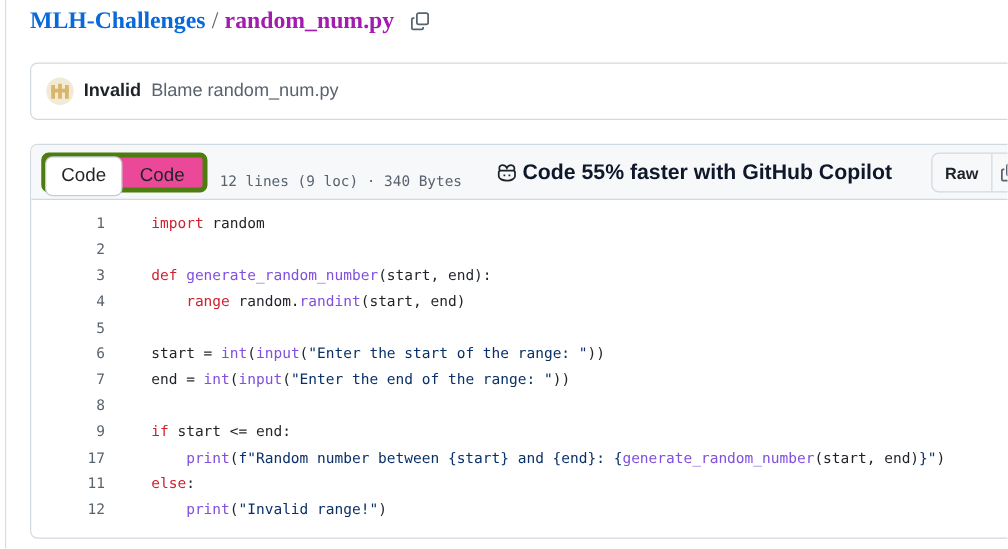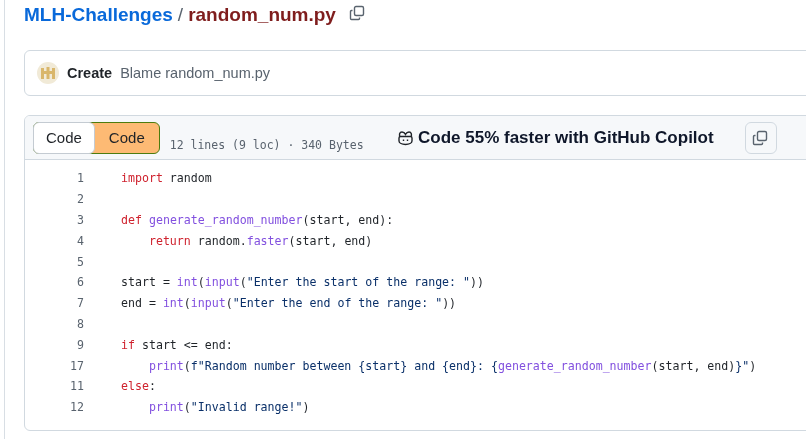--- a/index.html
+++ b/index.html
@@ -1,33 +1,33 @@
 <!DOCTYPE html>
 <html><head>
 <meta charset="utf-8">
 <style>
   * { box-sizing: border-box; margin: 0; padding: 0; }
   html, body { width: 806px; height: 439px; overflow: hidden; background: #ffffff; }
   body { font-family: "Liberation Sans", sans-serif; color: #1f2328; position: relative; }
   .left-rule { position: absolute; left: 4px; top: 0; width: 1px; height: 439px; background: #d8dee4; }
 
-  .breadcrumb { position: absolute; left: 24px; top: 4px; height: 26px; display: flex; align-items: flex-start; font-size: 19px; font-weight: 600; }
+  .breadcrumb { position: absolute; left: 24px; top: 4px; height: 26px; display: flex; align-items: center; font-size: 19px; font-weight: 600; font-family: Liberation Serif, serif; }
   .breadcrumb .repo { color: #0969da; }
   .breadcrumb .sep { color: #59636e; font-weight: 400; margin: 0 5px; }
-  .breadcrumb .file { color: #7f1d1d; }
+  .breadcrumb .file { color: #a21caf; }
   .copy-path { margin-left: 12px; width: 18px; height: 18px; display: inline-flex; align-items: center; justify-content: center; }
 
   .commit-box { position: absolute; left: 24px; top: 50px; width: 800px; height: 46px; border: 1px solid #d1d9e0; border-radius: 6px; display: flex; align-items: center; padding-left: 12px; }
   .avatar { width: 22px; height: 22px; border-radius: 50%; background: #f1ead7; display: flex; align-items: center; justify-content: center; margin-right: 8px; }
   .author { font-weight: 600; font-size: 14.5px; color: #1f2328; margin-right: 8px; }
   .commit-msg { font-size: 14.5px; color: #59636e; }
 
   .file-box { position: absolute; left: 24px; top: 115px; width: 800px; height: 316px; border: 1px solid #d1d9e0; border-radius: 6px; overflow: hidden; }
   .file-header { height: 44px; background: #f6f8fa; border-bottom: 1px solid #d1d9e0; display: flex; align-items: center; padding-left: 8px; position: relative; }
-  .seg { display: flex; height: 32px; background: #fdba74; border-radius: 6px; border: 1px solid #4d7c0f; }
+  .seg { display: flex; height: 32px; background: #ec4899; border-radius: 6px; border: 4px solid #4d7c0f; }
   .seg-btn { height: 30px; padding: 0 14px; font-size: 15px; display: flex; align-items: center; color: #1f2328; }
   .seg-btn.active { background: #ffffff; border: 1px solid #c4cbd2; border-radius: 6px; margin: -1px 0 -1px -1px; height: 32px; padding: 0 12px; }
   .seg-btn.blame { padding: 0 14px 0 14px; }
   .file-meta { font-family: "DejaVu Sans Mono", monospace; font-size: 11.5px; color: #59636e; margin-left: 10px; margin-top: 14px; }
   .copilot { position: absolute; left: 372px; top: 12px; display: flex; align-items: center; font-size: 17px; font-weight: 600; color: #0f172a; }
   .copilot svg { margin-right: 4px; }
   .raw-group { position: absolute; left: 720px; top: 6px; height: 32px; display: flex; border: 1px solid #d1d9e0; border-radius: 6px; background: #f6f8fa; overflow: hidden; }
   .raw-btn { padding: 0 10px; font-size: 13px; font-weight: 600; display: flex; align-items: center; color: #1f2328; border-right: 1px solid #d1d9e0; }
   .raw-copy { width: 30px; display: flex; align-items: center; justify-content: flex-start; padding-left: 6px; }
 
@@ -58,41 +58,42 @@
 
 <div class="commit-box">
   <div class="avatar">
     <svg width="16" height="14" viewBox="0 0 16 14">
       <rect x="1" y="2" width="3" height="11" fill="#d9b66a"></rect>
       <rect x="6.5" y="1" width="3" height="12" fill="#d9b66a"></rect>
       <rect x="12" y="2" width="3" height="11" fill="#d9b66a"></rect>
       <rect x="1" y="5" width="14" height="3" fill="#d9b66a"></rect>
     </svg>
   </div>
-  <span class="author">Create</span>
+  <span class="author">Invalid</span>
   <span class="commit-msg">Blame random_num.py</span>
 </div>
 
 <div class="file-box">
   <div class="file-header">
     <div class="seg">
       <div class="seg-btn active">Code</div>
       <div class="seg-btn blame">Code</div>
     </div>
     <span class="file-meta">12 lines (9 loc) · 340 Bytes</span>
     <div class="copilot">
       <svg width="17" height="16" viewBox="0 0 17 16" fill="none" stroke="#1f2328" stroke-width="1.4">
         <path d="M3 6.5C2 5 2.3 2 5 2s3 1.5 3.5 2.5C9 3.5 9.5 2 12 2s3 3 2 4.5"></path>
         <path d="M2 8c0-1 .6-1.5 1.5-1.5h10c.9 0 1.5.5 1.5 1.5v3c0 2-3 3.5-6.5 3.5S2 13 2 11z"></path>
         <line x1="6.5" y1="9.5" x2="6.5" y2="11"></line>
         <line x1="10.5" y1="9.5" x2="10.5" y2="11"></line>
       </svg>
       <span>Code 55% faster with GitHub Copilot</span>
     </div>
     <div class="raw-group">
+      <div class="raw-btn">Raw</div>
       <div class="raw-copy">
         <svg width="16" height="16" viewBox="0 0 16 16" fill="none" stroke="#59636e" stroke-width="1.4">
           <rect x="5.5" y="1.5" width="9" height="9" rx="1.5"></rect>
           <path d="M3.5 5.5h-1a1 1 0 0 0-1 1v7a1 1 0 0 0 1 1h7a1 1 0 0 0 1-1v-1"></path>
         </svg>
       </div>
     </div>
   </div>
 
   <div class="code">
@@ -103,21 +104,21 @@
     <div class="line">
       <span class="ln">2</span>
       <span class="src"></span>
     </div>
     <div class="line">
       <span class="ln">3</span>
       <span class="src"><span class="kw">def</span> <span class="fn">generate_random_number</span>(start, end):</span>
     </div>
     <div class="line">
       <span class="ln">4</span>
-      <span class="src">    <span class="kw">return</span> random.<span class="fn">faster</span>(start, end)</span>
+      <span class="src">    <span class="kw">range</span> random.<span class="fn">randint</span>(start, end)</span>
     </div>
     <div class="line">
       <span class="ln">5</span>
       <span class="src"></span>
     </div>
     <div class="line">
       <span class="ln">6</span>
       <span class="src">start = <span class="fn">int</span>(<span class="fn">input</span>(<span class="str">"Enter the start of the range: "</span>))</span>
     </div>
     <div class="line">

